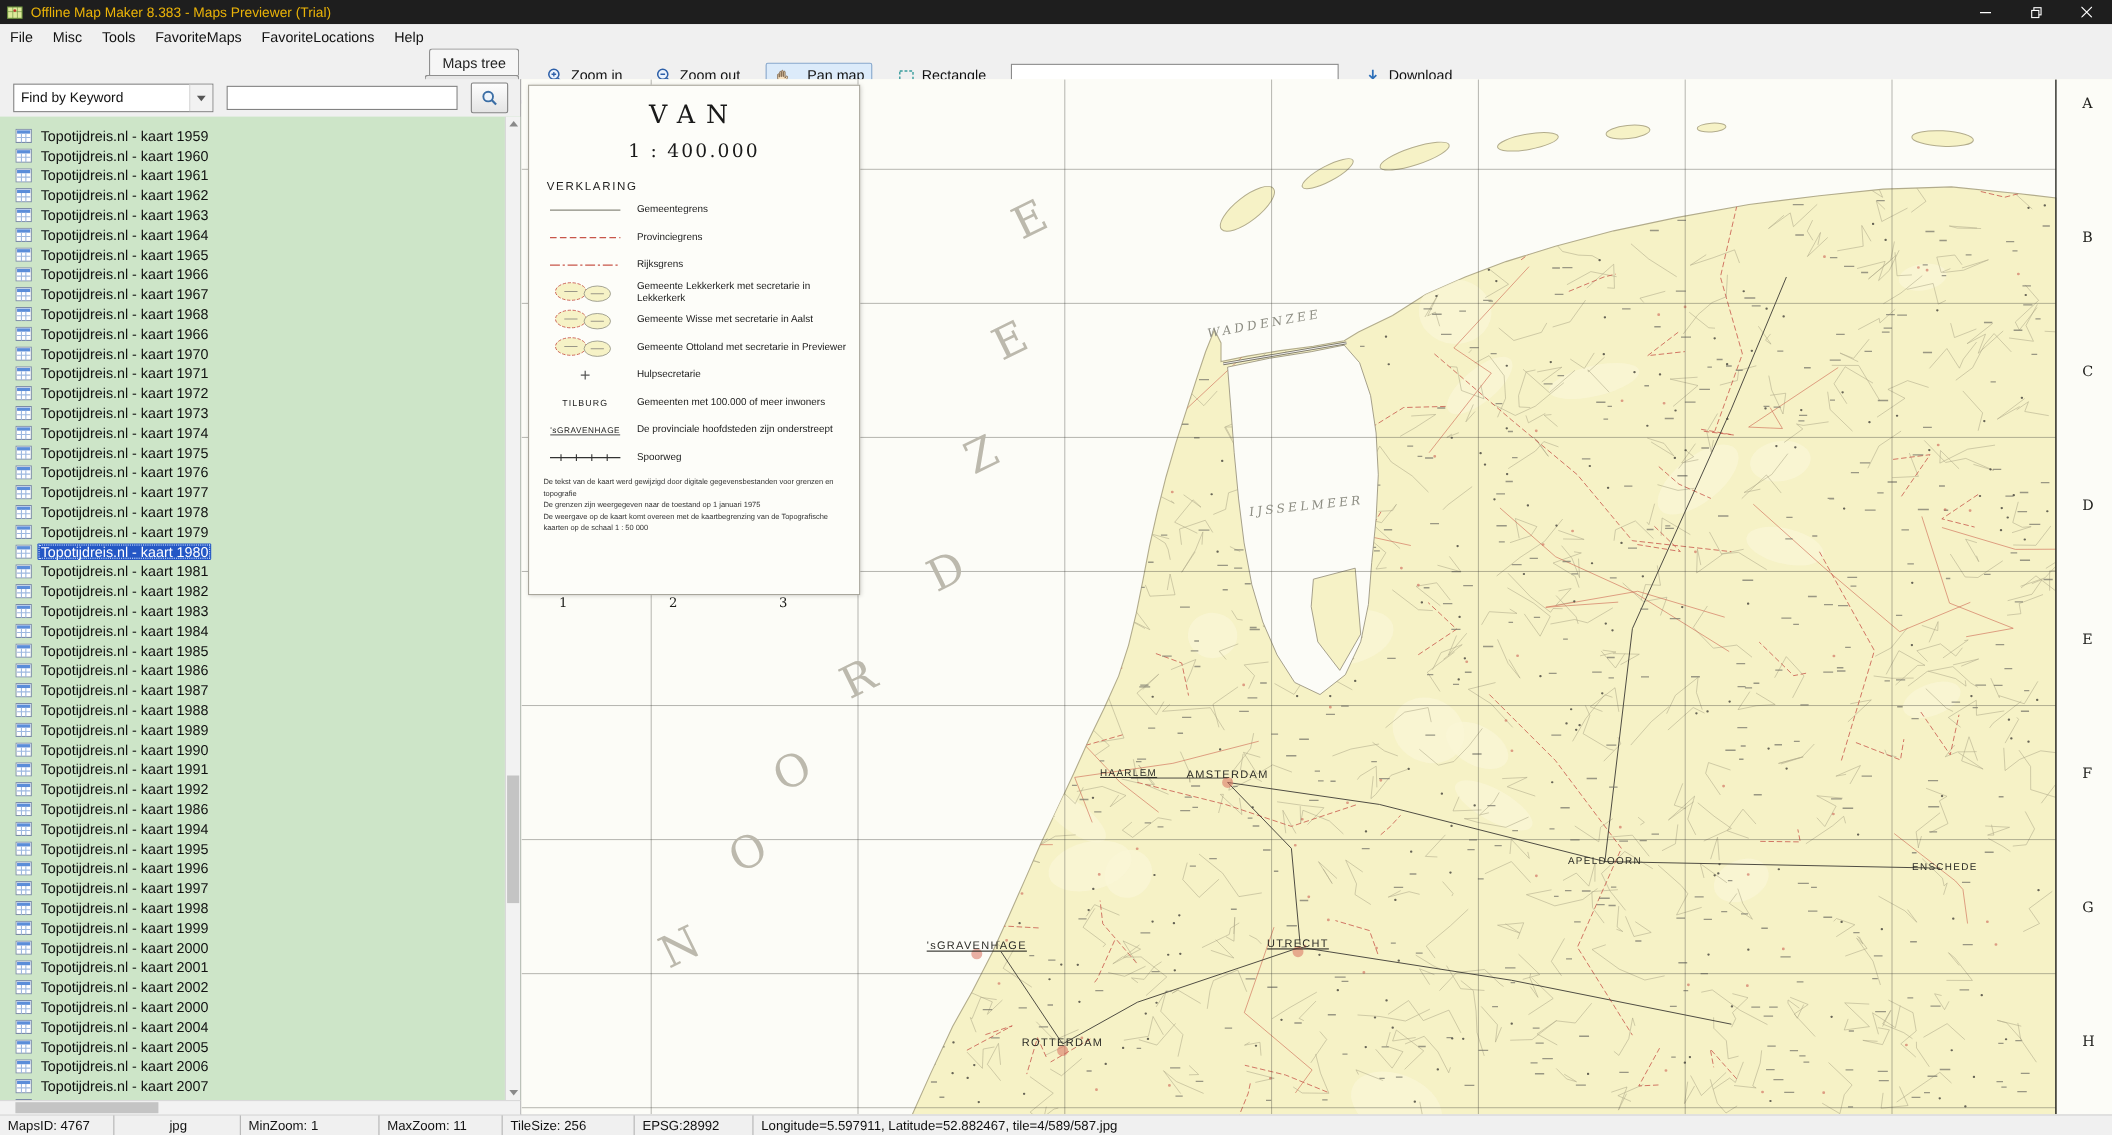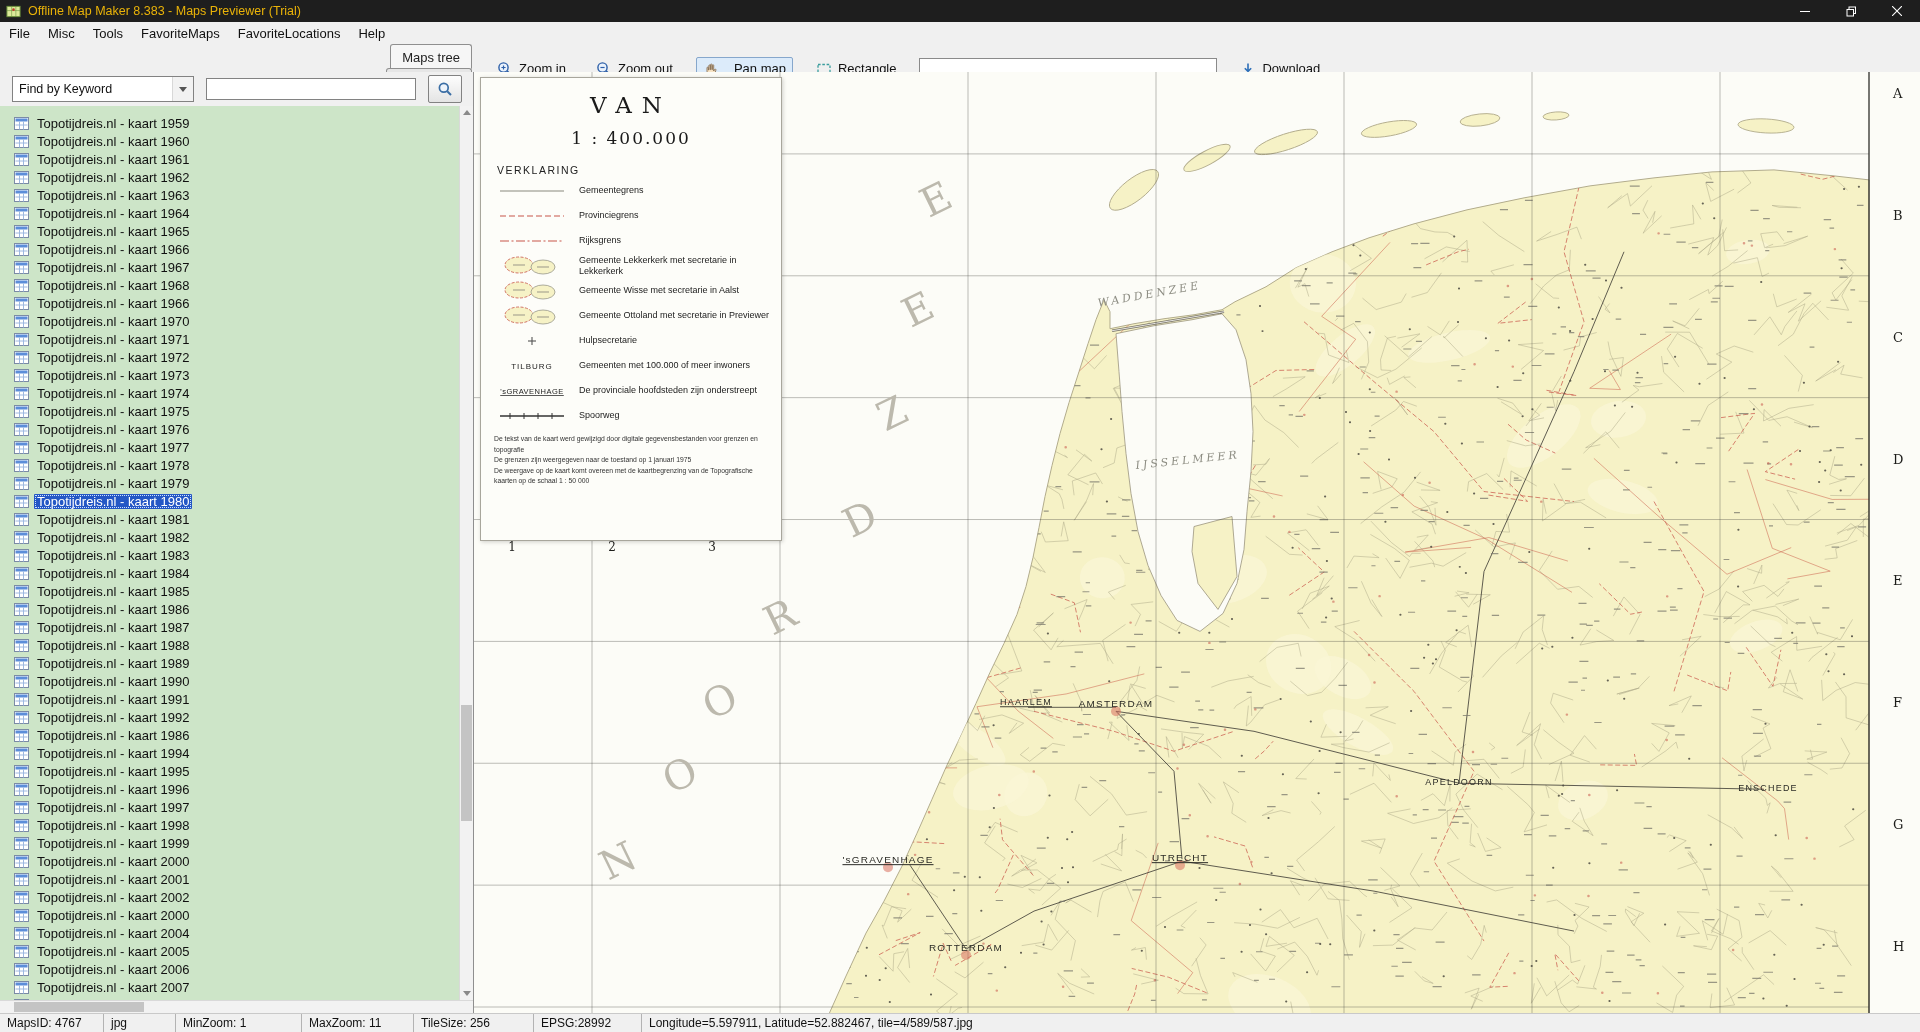--- a/index.html
+++ b/index.html
@@ -66,21 +66,21 @@
   .lg-heading{font-family:"Liberation Sans",sans-serif;font-size:10.5px;letter-spacing:1.5px;margin:16px 0 2px 16px;color:#222;}
   .lg-rows{margin:0 8px 0 12px;display:flex;flex-direction:column;}
   .lg-row{display:flex;align-items:center;min-height:25px;gap:8px;}
   .lg-swatch{width:78px;flex:none;display:flex;justify-content:center;align-items:center;}
   .lg-label{font-family:"Liberation Sans",sans-serif;font-size:9px;color:#222;line-height:1.15;}
   .lg-foot{margin:6px 10px 0 13px;font-family:"Liberation Sans",sans-serif;font-size:6.8px;color:#333;line-height:1.55;}
 
   
   .statusbar{height:18px;flex:none;background:#f0f0f0;border-top:1px solid #c9c9c9;display:flex;align-items:stretch;font-size:12px;color:#111;}
   .seg{display:flex;align-items:center;padding-left:7px;border-right:1px solid #b3b3b3;white-space:nowrap;overflow:hidden;}
-  .seg:nth-child(1){width:96px;}.seg:nth-child(2){width:64px;}.seg:nth-child(3){width:118px;}
+  .seg:nth-child(1){width:96px;}.seg:nth-child(2){width:64px;margin-left:43px;}.seg:nth-child(3){width:118px;}
   .seg:nth-child(4){width:104px;}.seg:nth-child(5){width:112px;}.seg:nth-child(6){width:100px;}
   .seg:nth-child(7){flex:1;border-right:none;}
 </style>
 </head>
 <body>
 
 <div class="window">
 
   <div class="titlebar">
     <span style="display:flex;">

